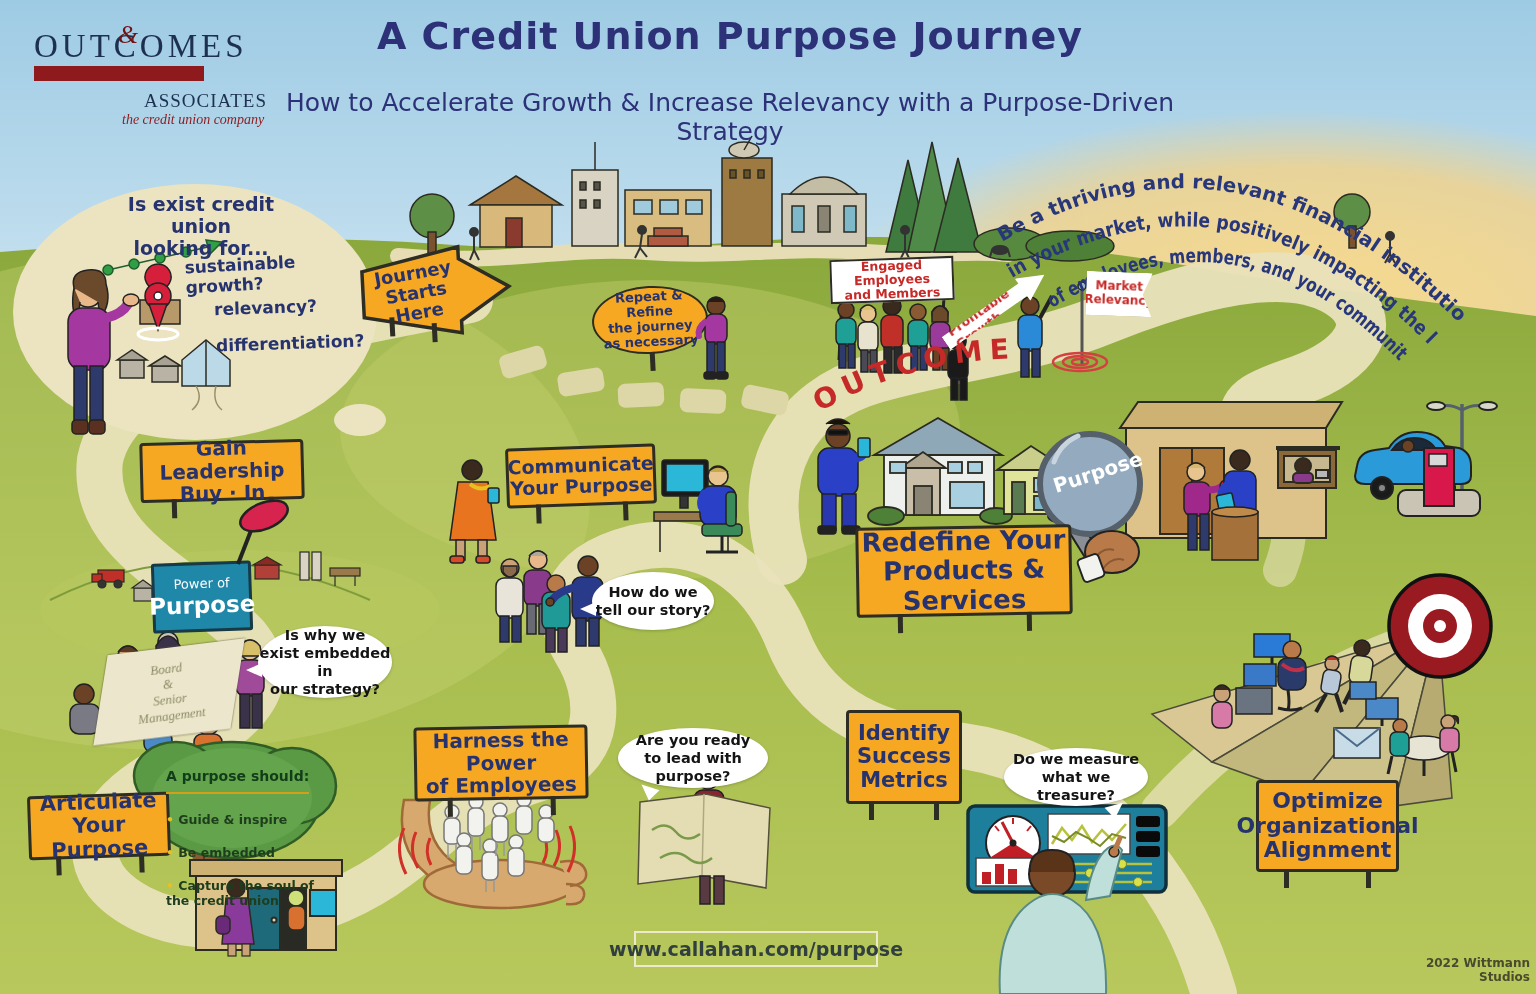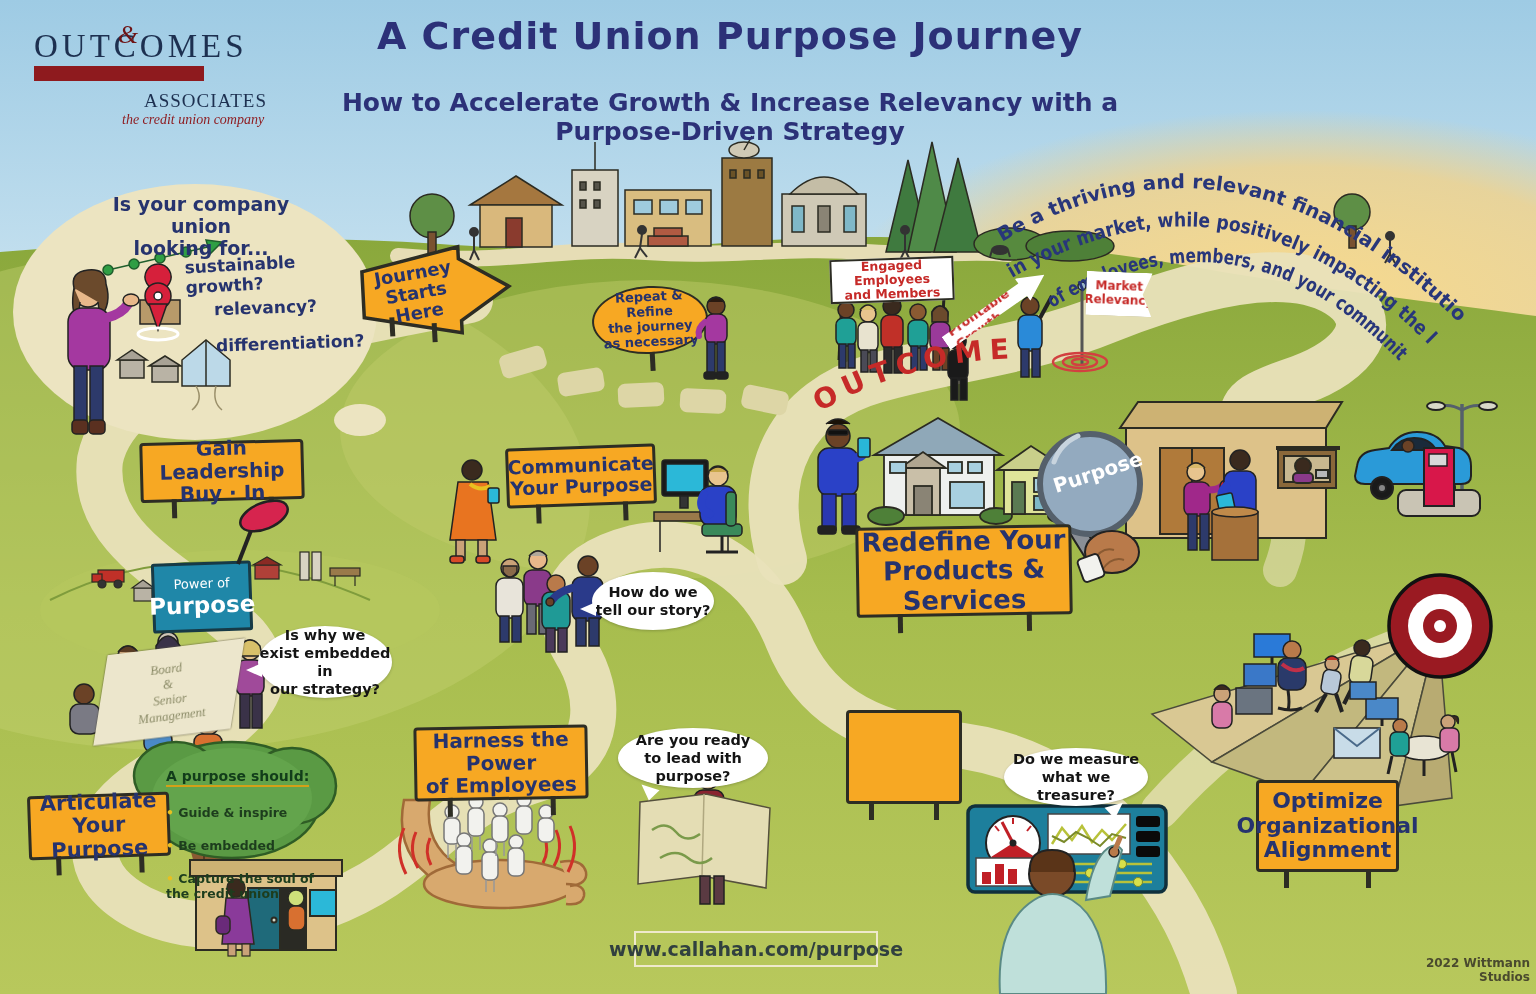--- a/index.html
+++ b/index.html
@@ -12,21 +12,21 @@
   .pre{white-space:pre-line;}
   
   .logo{left:34px;top:28px;width:240px;z-index:3;}
   .logo .l1{font-family:"Liberation Serif","DejaVu Serif",serif;font-size:33px;letter-spacing:4px;color:#1d3050;}
   .logo .bar{position:relative;height:15px;background:#8e1a1e;margin-top:1px;width:170px;}
   .logo .amp{position:absolute;left:84px;top:-8px;font-family:"Liberation Serif",serif;font-style:italic;font-size:26px;color:#6e1517;}
   .logo .l2{position:absolute;left:110px;top:62px;font-family:"Liberation Serif",serif;font-size:19px;letter-spacing:1px;color:#1d3050;}
   .logo .tag{position:absolute;left:88px;top:84px;font-family:"Liberation Serif",serif;font-style:italic;font-size:14px;color:#8e1a1e;}
   
   .title{left:330px;top:14px;width:800px;text-align:center;font-size:38px;font-weight:bold;color:#2c3178;z-index:3;letter-spacing:1px;}
-  .subtitle{left:280px;top:88px;width:900px;text-align:center;font-size:25px;font-weight:bold;color:#2c3178;z-index:3;}
+  .subtitle{left:280px;top:88px;width:900px;text-align:center;font-size:25px;font-weight:normal;color:#2c3178;z-index:3;}
   
   .sign{background:#f7a823;border:3px solid #2d2d24;border-radius:4px;color:#26336e;
     font-weight:bold;display:flex;align-items:center;justify-content:center;text-align:center;
     line-height:1.12;z-index:2;}
   .leg{position:absolute;width:5px;background:#2d2d24;bottom:-19px;height:19px;}
   .leg.l{left:18%;} .leg.r{right:18%;}
   
   .bubble{background:#fff;border-radius:50%;display:flex;align-items:center;justify-content:center;
     text-align:center;color:#141414;font-weight:600;line-height:1.25;z-index:2;
     box-shadow:0 1px 3px rgba(0,0,0,.2);}
@@ -61,21 +61,21 @@
     border-radius:3px;color:#fff;text-align:center;z-index:2;transform:rotate(-2deg);
     display:flex;flex-direction:column;align-items:center;justify-content:center;}
   .power .p1{font-size:13px;} .power .p2{font-size:23px;font-weight:bold;margin-top:1px;}
   
   .board{left:100px;top:648px;width:138px;height:88px;background:#ece6cc;z-index:1;
     transform:rotate(-7deg) skewX(-16deg);filter:drop-shadow(0 0 1px #55503c);}
   .board .txt{width:100%;height:100%;display:flex;align-items:center;justify-content:center;text-align:center;
     transform:skewX(16deg);font-family:"Liberation Serif",serif;font-style:italic;font-size:13px;color:#8a8a66;line-height:1.2;}
   
   .treenote{left:166px;top:766px;width:152px;z-index:2;color:#1d3d1d;}
-  .treenote .th{font-size:14px;font-weight:bold;color:#123d1a;border-bottom:2px solid #d4a017;display:inline-block;padding-bottom:1px;}
+  .treenote .th{font-size:14px;font-weight:bold;color:#123d1a;border-bottom:2px solid #d4a017;display:inline-block;padding-bottom:8px;}
   .treenote .ti{font-size:12.5px;font-weight:bold;line-height:1.2;margin-top:18px;white-space:pre-line;}
   .treenote .ti::before{content:'• ';color:#e8c020;}
   
   .maglabel{left:1052px;top:462px;width:80px;text-align:center;font-size:20px;font-weight:bold;color:#fff;
     transform:rotate(-18deg);z-index:2;}
   
   .urlbox{left:634px;top:931px;width:244px;height:36px;border:2.5px solid #efe9cc;z-index:2;
     display:flex;align-items:center;justify-content:center;font-size:19px;font-weight:bold;color:#31403f;}
   .credit{left:1398px;top:956px;width:132px;text-align:right;font-size:12px;color:#4a4a2e;z-index:2;font-weight:600;}
 </style>
@@ -644,21 +644,21 @@
 
   <svg class="abs" style="left:0;top:0;z-index:2;" width="1536" height="500" viewBox="0 0 1536 500">
     <defs>
         <path id="outpath" d="M820,412 C876,378 940,360 1022,358" fill="none"></path>
       </defs>
     <text fill="#c62a28" font-weight="700" font-size="28" letter-spacing="7" font-family="DejaVu Sans, sans-serif">
       <textPath href="#outpath">OUTCOMES</textPath>
     </text>
   </svg>
 
-  <div class="abs intro-h pre">Is your company union
+  <div class="abs intro-h pre">Is exist credit union
 looking for...</div>
   <div class="abs intro-i" style="left:185px;top:253px;width:170px;font-size:17px;transform:rotate(-3deg);">sustainable growth?</div>
   <div class="abs intro-i" style="left:214px;top:297px;width:130px;font-size:17px;transform:rotate(-2deg);">relevancy?</div>
   <div class="abs intro-i" style="left:216px;top:333px;width:150px;font-size:17px;transform:rotate(-2deg);">differentiation?</div>
 
   <div class="abs jarrow">
     <svg width="152" height="98" viewBox="0 0 152 98">
       <polygon points="3,26 100,6 100,18 149,48 100,80 100,92 3,72" fill="#f7a823" stroke="#2d2d24" stroke-width="3.5"></polygon>
     </svg>
     <div class="txt pre">Journey
@@ -711,20 +711,23 @@
     <i class="leg l"></i><i class="leg r"></i>
   </div>
 
   <div class="abs sign pre" style="left:414px;top:726px;width:174px;height:74px;font-size:20px;transform:rotate(-1deg);">
     <span>Harness the Power
 of Employees</span>
     <i class="leg l"></i><i class="leg r"></i>
   </div>
 
   <div class="abs sign pre" style="left:846px;top:710px;width:116px;height:94px;font-size:21px;">
+    <span>Identify
+Success
+Metrics</span>
     <i class="leg l"></i><i class="leg r"></i>
   </div>
 
   <div class="abs sign pre" style="left:1256px;top:780px;width:143px;height:92px;font-size:22px;">
     <span>Optimize
 Organizational
 Alignment</span>
     <i class="leg l"></i><i class="leg r"></i>
   </div>
 

